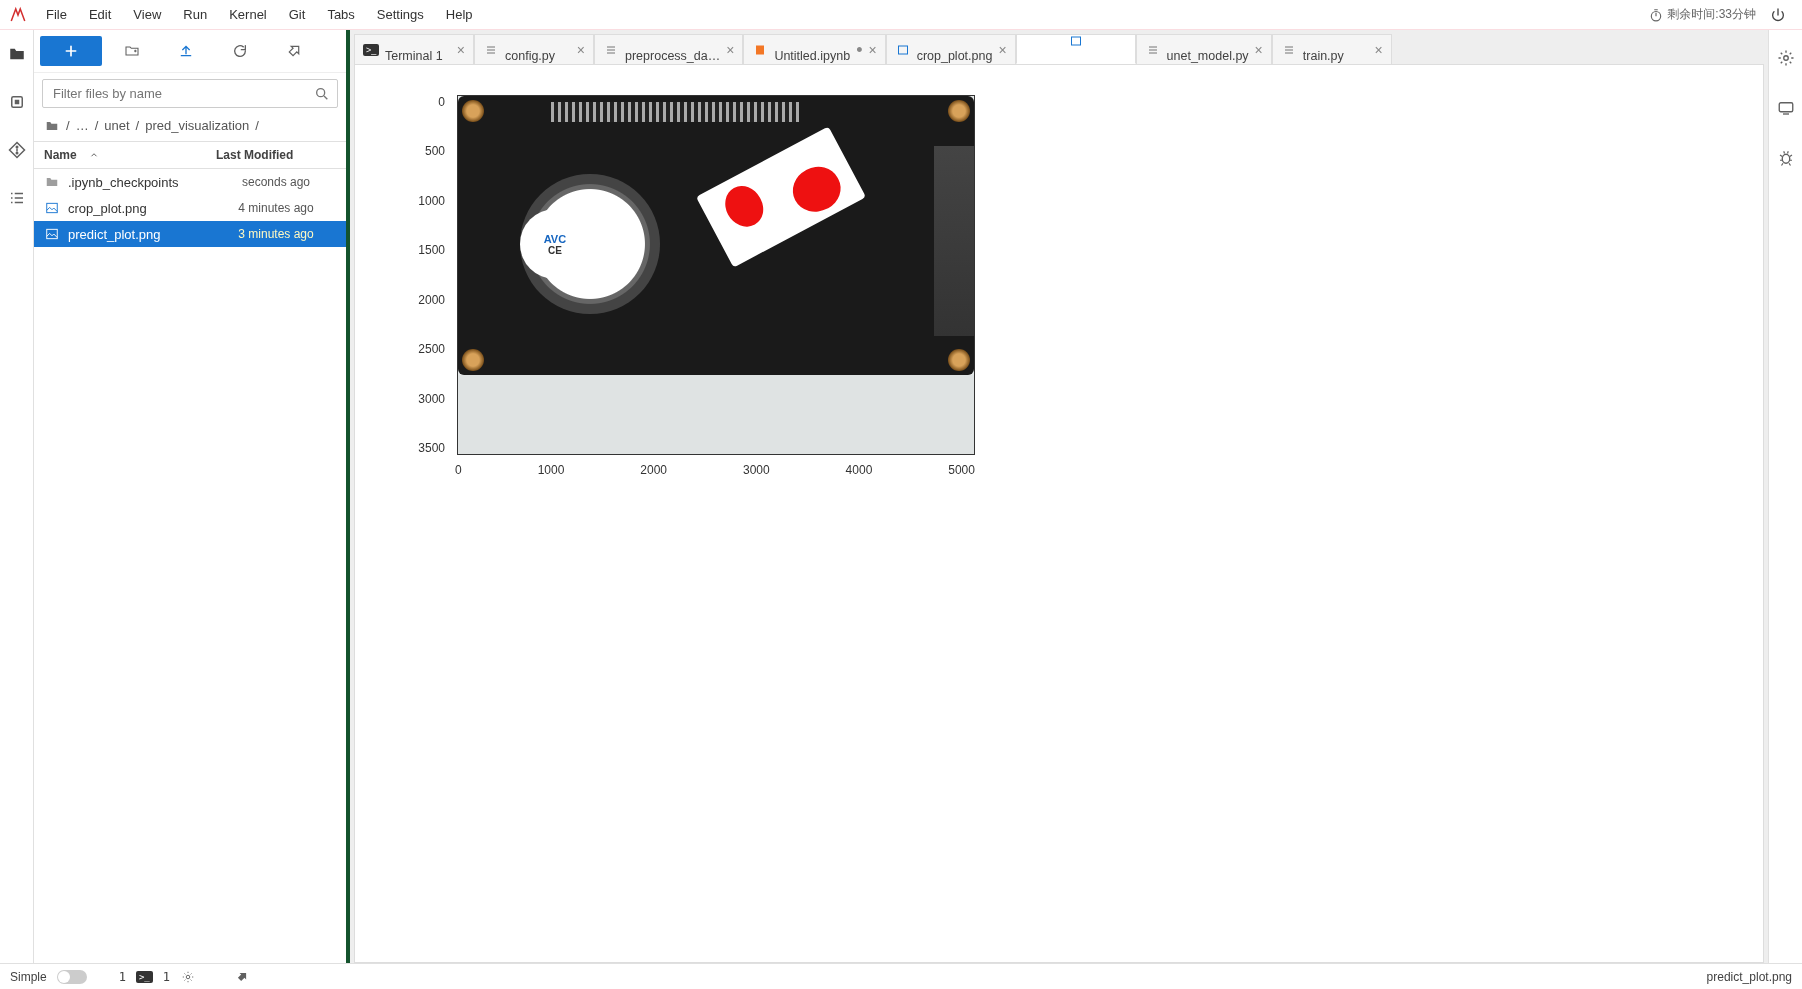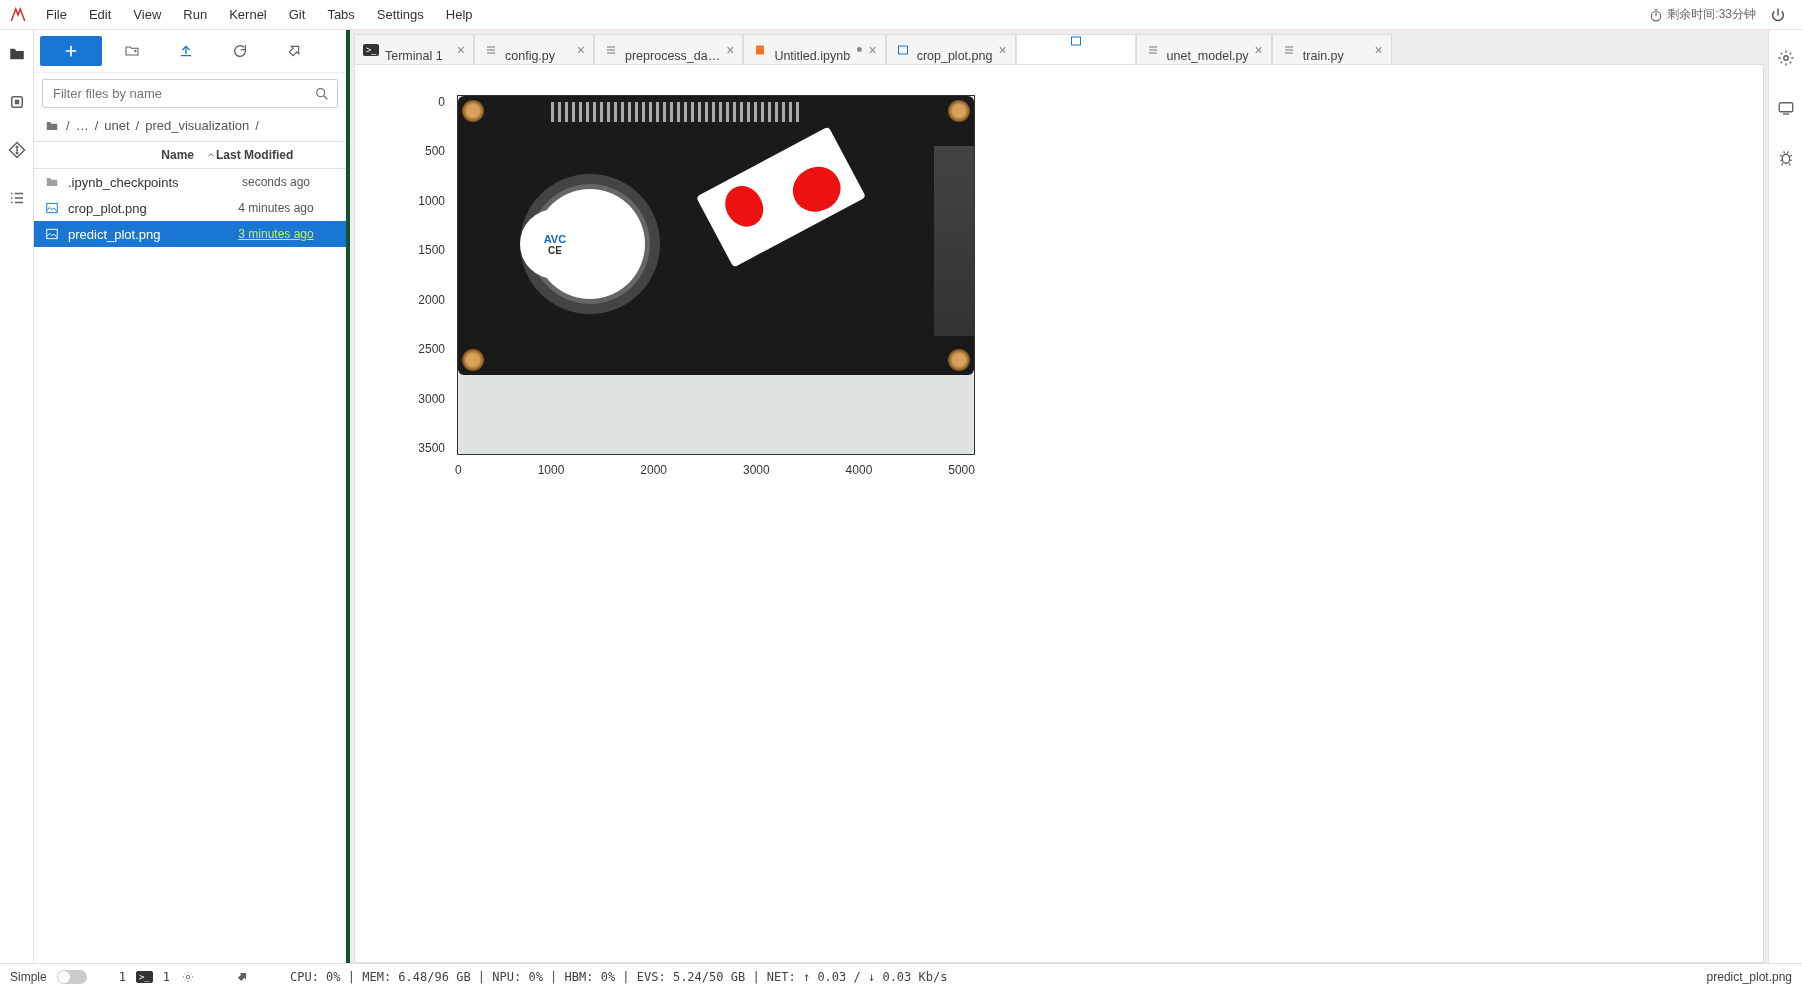--- a/index.html
+++ b/index.html
@@ -27,29 +27,29 @@
 .toolbar { display:flex; align-items:center; padding: 6px 6px; gap: 6px; border-bottom: 1px solid #eee; }
 .toolbar .tb-btn { width: 48px; height: 30px; display:flex; align-items:center; justify-content:center; cursor:pointer; border-radius:2px; }
 .toolbar .tb-btn.blue { background:#1976d2; color:#fff; width: 62px; }
 .filter-row { padding: 6px 8px; }
 .filter-input-wrap { position:relative; }
 .filter-input { width:100%; padding:6px 30px 6px 10px; border:1px solid #ccc; border-radius:2px; font-size:13px; }
 .filter-input-wrap .search-icn { position:absolute; right:8px; top:50%; transform:translateY(-50%); color:#757575; }
 .breadcrumb { display:flex; align-items:center; padding: 4px 10px 8px; gap:6px; color:#555; font-size:13px; }
 .breadcrumb span { cursor:pointer; }
 .file-header { display:flex; align-items:center; border-top:1px solid #e0e0e0; border-bottom:1px solid #e0e0e0; font-size:12px; color:#424242; height:28px; }
-.file-header .col-name { flex:1; padding-left:10px; display:flex; align-items:center; gap:12px; font-weight:600;justify-content:flex-end;}
+.file-header .col-name { flex:1; padding-left:10px; display:flex; align-items:center; gap:12px; font-weight:600;}
 .file-header .col-mod { width:130px; text-align:left; padding-right:10px; font-weight:600;}
 .file-list { flex:1; overflow:auto; }
 .file-row { display:flex; align-items:center; height:26px; padding:0 10px; cursor:pointer; }
 .file-row .ficon { width:18px; display:flex; align-items:center; }
 .file-row .fname { flex:1; padding-left:6px; white-space:nowrap; overflow:hidden; text-overflow:ellipsis; }
 .file-row .fmod { width:120px; text-align:center; color:#555; font-size:12px; }
 .file-row.selected { background:#1976d2; color:#fff; }
-.file-row.selected .fmod { color:#bef264;text-decoration:underline; }
+.file-row.selected .fmod { color:#fef9c3; }
 
 
 .docarea { flex:1; display:flex; flex-direction:column; min-width:0; background:#eee; padding:4px 4px 0 4px; position:relative; }
 .tabbar { display:flex; height:30px; background:#eee; overflow:hidden; }
 .tab { display:flex; align-items:center; padding:0 8px; background:#f5f5f5; border:1px solid #ddd; border-bottom:none; margin-right:0px; min-width:120px; max-width:150px; cursor:pointer; gap:6px; font-size:12.5px; color:#424242; }
 .tab .tlabel { flex:1; white-space:nowrap; overflow:hidden; text-overflow:ellipsis;margin-top:12px; }
 .tab .tclose { color:#888; cursor:pointer; font-size:14px; }
 .tab.active { background:#fff; color:#000; border-bottom:1px solid #fff;flex-direction:column;}
 .docbody { flex:1; background:#fff; border:1px solid #ddd; overflow:auto; display:flex; align-items:flex-start; justify-content:flex-start; padding:30px 40px; }
 
@@ -404,16 +404,15 @@
           <path d="M12 3v2M12 19v2M3 12h2M19 12h2M6 6l1.5 1.5M16.5 16.5L18 18M6 18l1.5-1.5M16.5 7.5L18 6" stroke="#616161" stroke-width="1.6"></path>
         </svg>
     </span>
     <span style="width:18px"></span>
     <span class="mini-icon">
       <svg width="14" height="14" viewBox="0 0 24 24">
           <path d="M12 2l8 8-4 0v8l-8 0v-8l-4 0z" fill="#616161" transform="rotate(45 12 12)"></path>
         </svg>
     </span>
     <span style="width:20px"></span>
-    <span>CPU: 0% | MEM: 6.48/96 GB | NPU: 0% | HBM: 0% | EVS: 5.24/50 GB | NET: ↑ 0.03 / ↓ 0.03 Kb/s</span>
     <span class="right" style="font-family:-apple-system,sans-serif;">predict_plot.png</span>
   </div>
 </div>
 
 </body></html>

